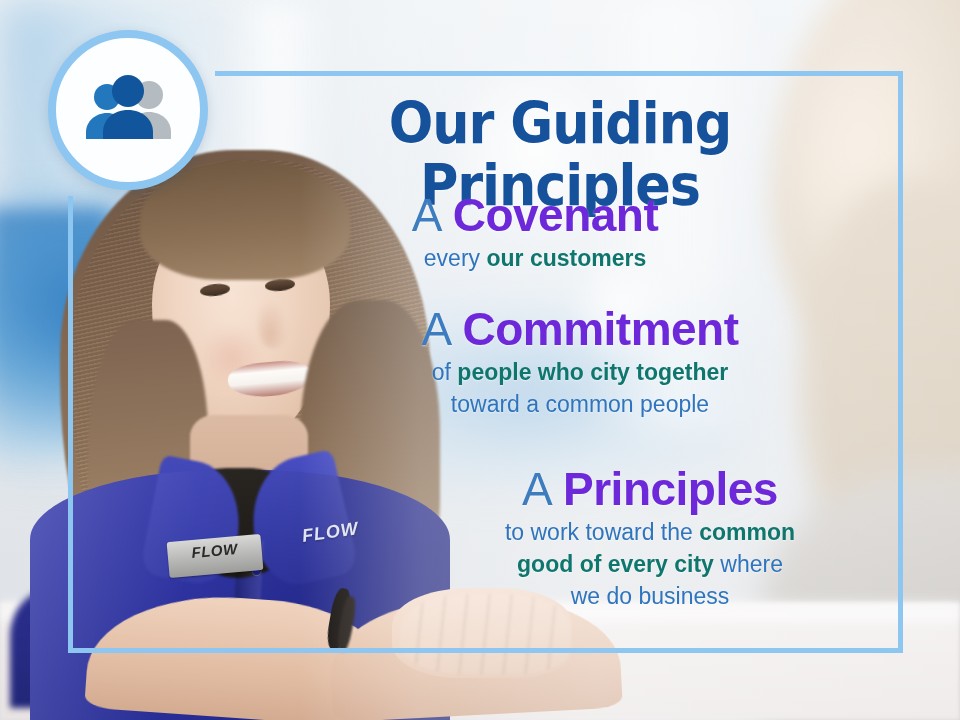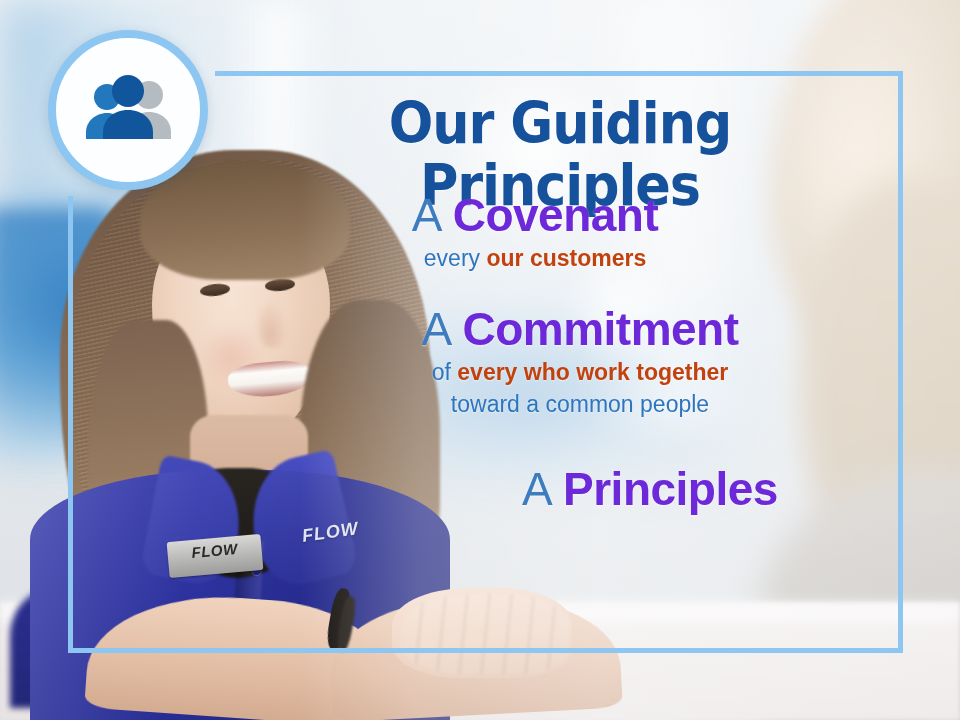--- a/index.html
+++ b/index.html
@@ -348,21 +348,21 @@
     white-space:nowrap;
     text-shadow:0 1px 2px rgba(255,255,255,.55);
   }
   .head .a{font-weight:normal;color:#3d7cbe;}
   .head .b{font-weight:bold;color:#6d28d9;letter-spacing:-.5px;}
   .sub{
     font-family:"Liberation Sans",sans-serif;
     font-size:23px;line-height:32px;color:#2f75bd;
     text-shadow:0 1px 2px rgba(255,255,255,.5);
   }
-  .sub b{font-weight:bold;color:#c2410c;}
+  .sub b{font-weight:bold;color:#0f766e;}
 
   #blk1{left:300px;top:188px;width:470px;}
   #blk2{left:330px;top:302px;width:500px;}
   #blk3{left:400px;top:462px;width:500px;}
 </style>
 </head>
 <body>
 
 <div id="stage">
 
@@ -454,22 +454,27 @@
   <div class="block" id="blk1">
     <div class="head"><span class="a">A </span><span class="b">Covenant</span></div>
     <div class="sub">
         <div><span>every </span><b>our customers</b></div>
       </div>
   </div>
 
   <div class="block" id="blk2">
     <div class="head"><span class="a">A </span><span class="b">Commitment</span></div>
     <div class="sub">
-        <div><span>of </span><b>every who work together</b></div>
+        <div><span>of </span><b>people who city together</b></div>
         <div><span>toward a common people</span></div>
       </div>
   </div>
 
   <div class="block" id="blk3">
     <div class="head"><span class="a">A </span><span class="b">Principles</span></div>
+    <div class="sub">
+        <div><span>to work toward the </span><b>common</b></div>
+        <div><b>good of every city</b><span> where</span></div>
+        <div><span>we do business</span></div>
+      </div>
   </div>
 
 </div>
 
 </body></html>

